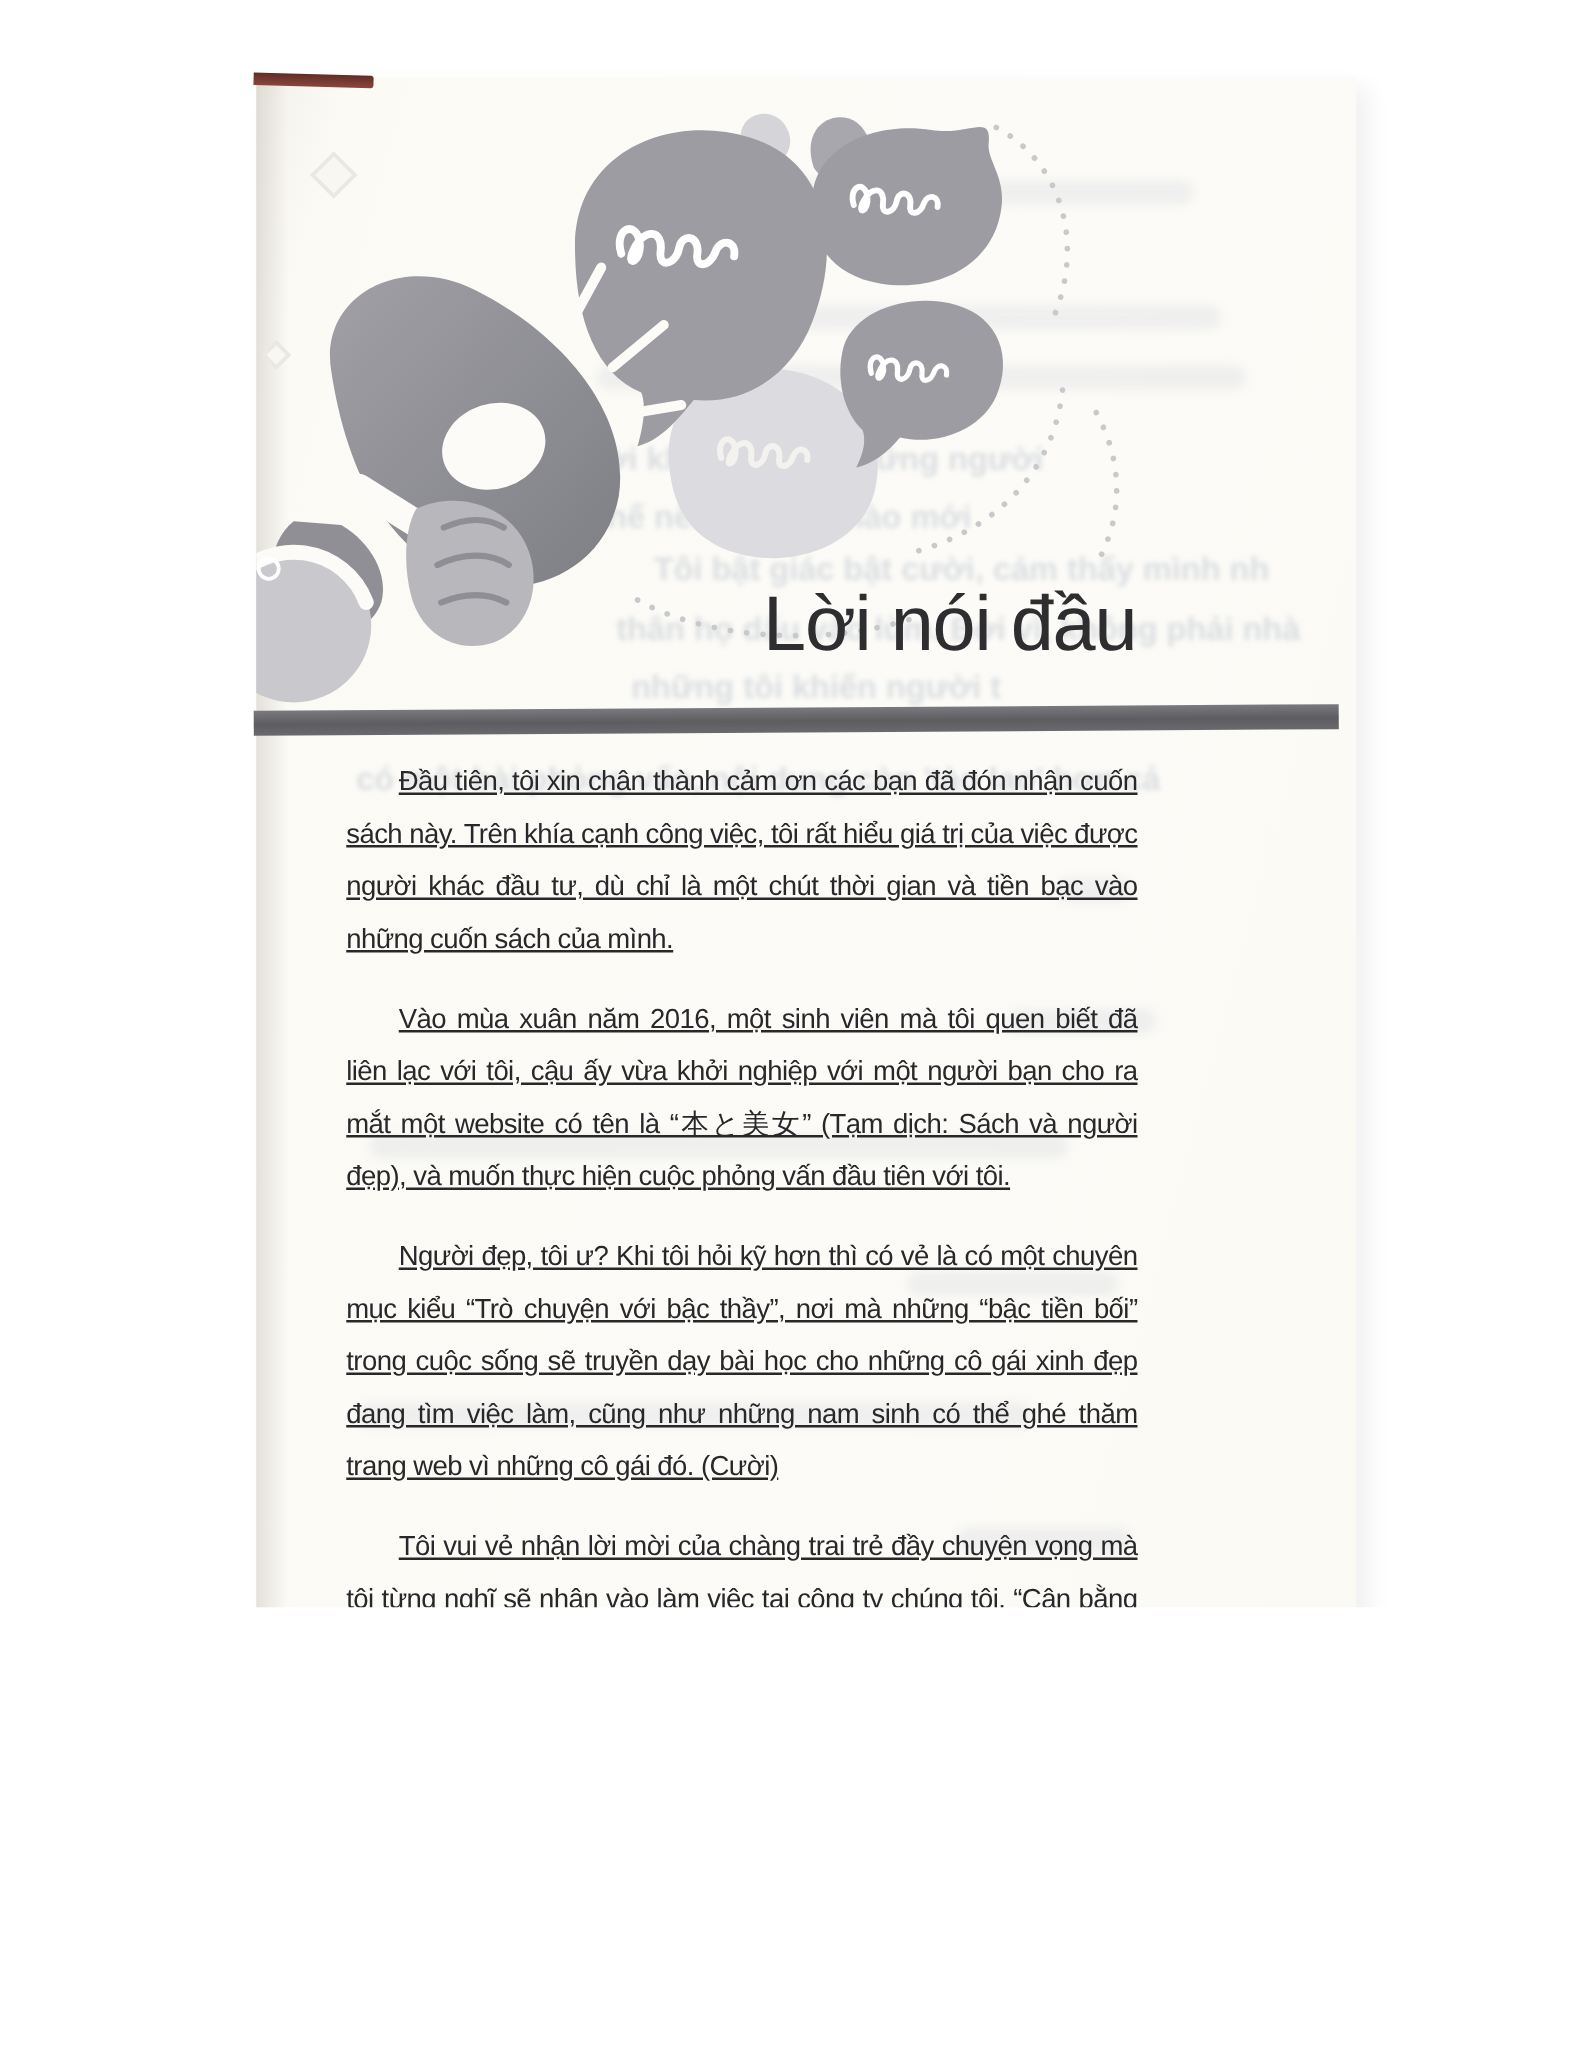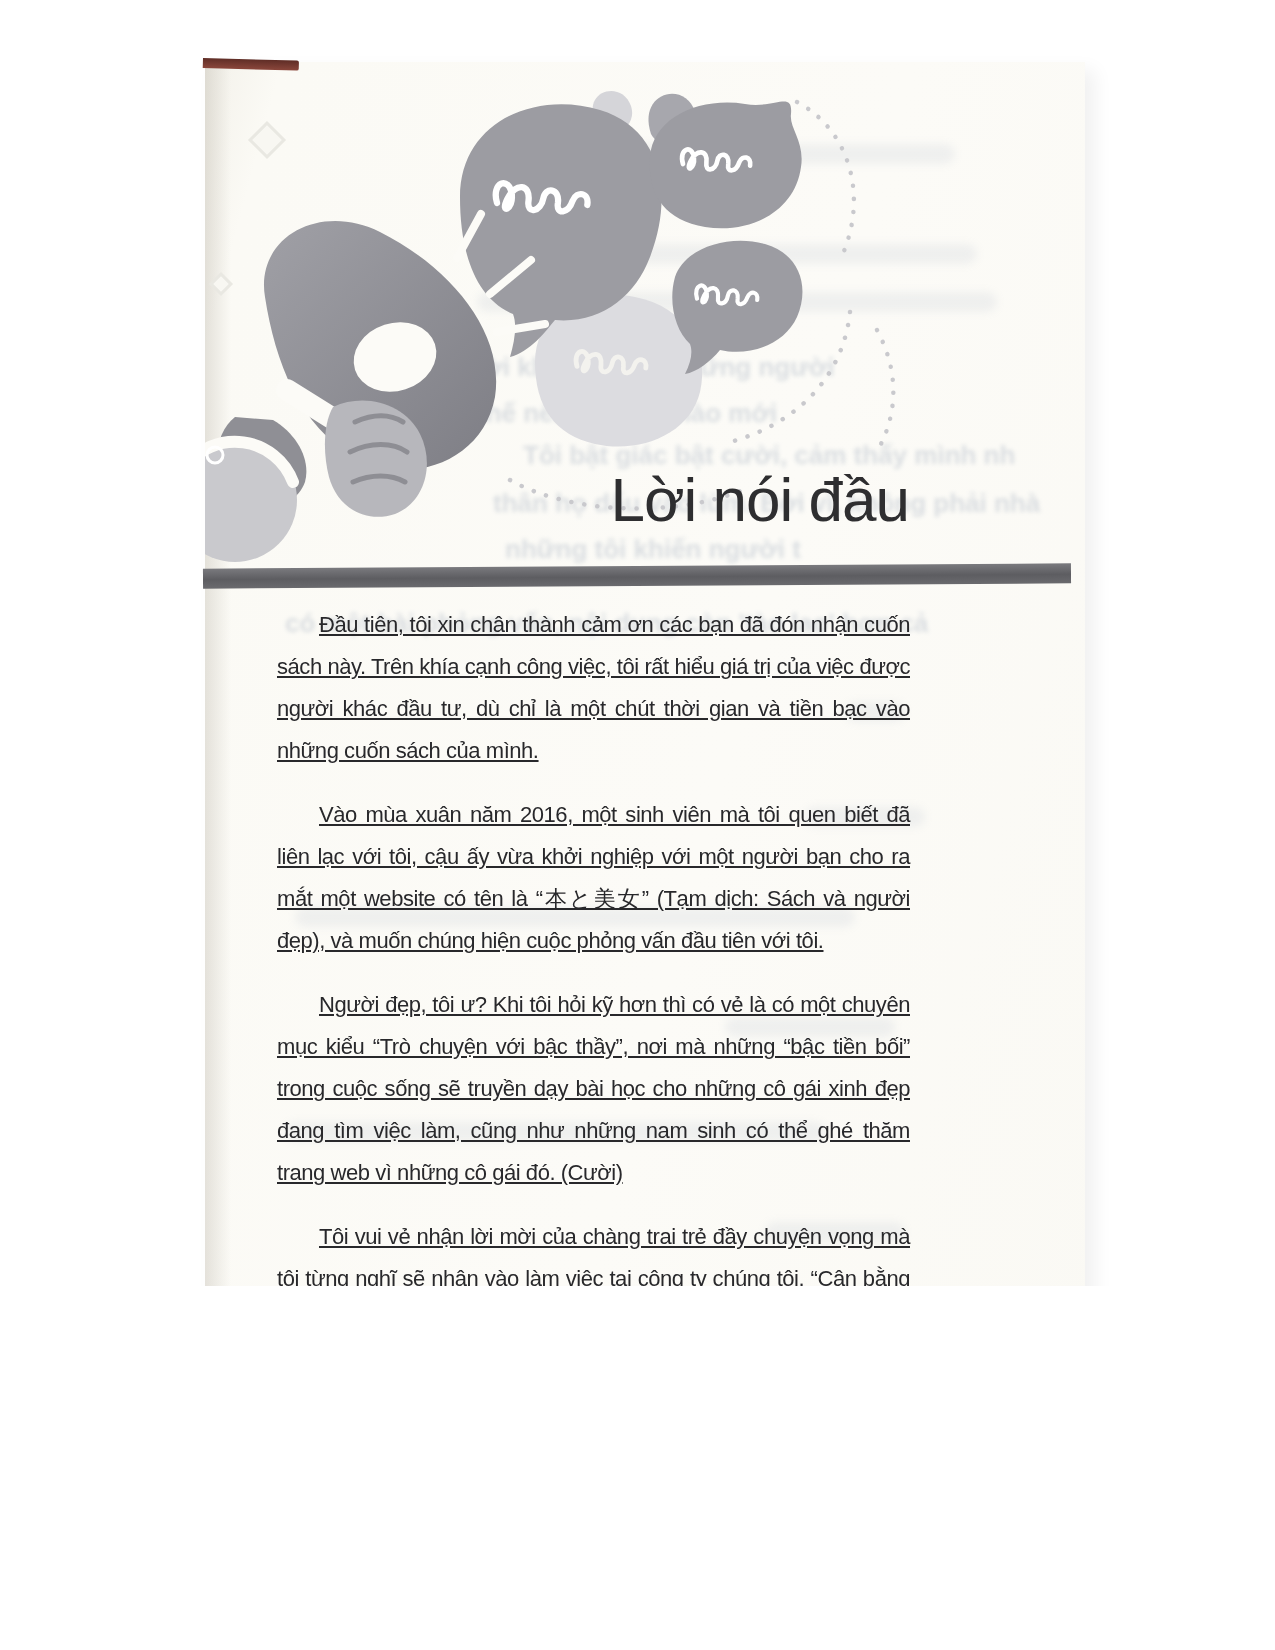--- a/index.html
+++ b/index.html
@@ -133,21 +133,21 @@
         <circle cx="10" cy="393" r="8" fill="none" stroke="#ffffff" stroke-width="3"></circle>
       </g>
     </svg>
 
     <h1 class="title">Lời nói đầu</h1>
 
     <div class="divider"></div>
 
     <div class="body">
       <p>Đầu tiên, tôi xin chân thành cảm ơn các bạn đã đón nhận cuốn sách này. Trên khía cạnh công việc, tôi rất hiểu giá trị của việc được người khác đầu tư, dù chỉ là một chút thời gian và tiền bạc vào những cuốn sách của mình.</p>
-      <p>Vào mùa xuân năm 2016, một sinh viên mà tôi quen biết đã liên lạc với tôi, cậu ấy vừa khởi nghiệp với một người bạn cho ra mắt một website có tên là “本と美女” (Tạm dịch: Sách và người đẹp), và muốn chúng hiện cuộc phỏng vấn đầu tiên với tôi.</p>
+      <p>Vào mùa xuân năm 2016, một sinh viên mà tôi quen biết đã liên lạc với tôi, cậu ấy vừa khởi nghiệp với một người bạn cho ra mắt một website có tên là “本と美女” (Tạm dịch: Sách và người đẹp), và muốn thực hiện cuộc phỏng vấn đầu tiên với tôi.</p>
       <p>Người đẹp, tôi ư? Khi tôi hỏi kỹ hơn thì có vẻ là có một chuyên mục kiểu “Trò chuyện với bậc thầy”, nơi mà những “bậc tiền bối” trong cuộc sống sẽ truyền dạy bài học cho những cô gái xinh đẹp đang tìm việc làm, cũng như những nam sinh có thể ghé thăm trang web vì những cô gái đó. (Cười)</p>
       <p>Tôi vui vẻ nhận lời mời của chàng trai trẻ đầy chuyện vọng mà tôi từng nghĩ sẽ nhận vào làm việc tại công ty chúng tôi. “Cân bằng giữa cuộc sống và công việc”,</p>
     </div>
 
     <div class="pagenum">7</div>
 
     <div class="page-bottom-edge"></div>
   </div>
 </div>
 

